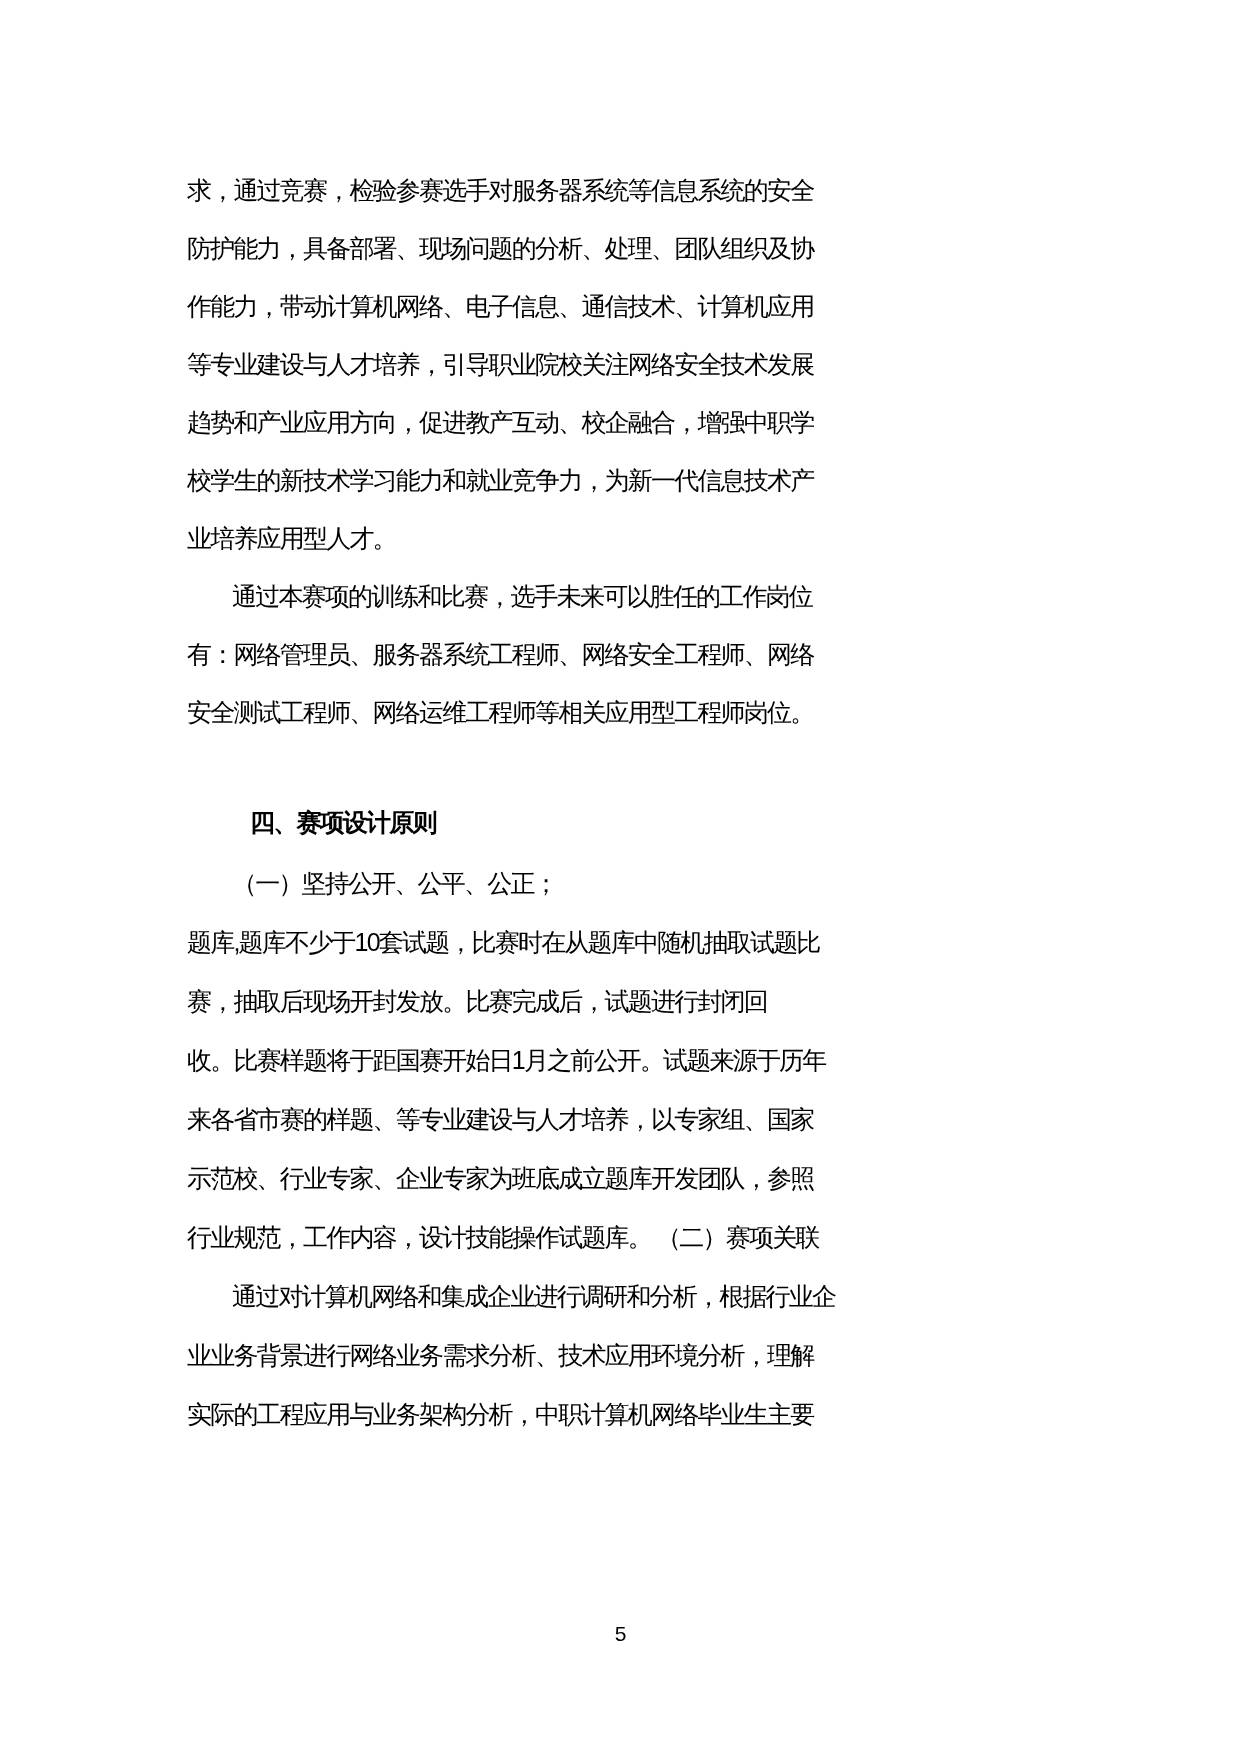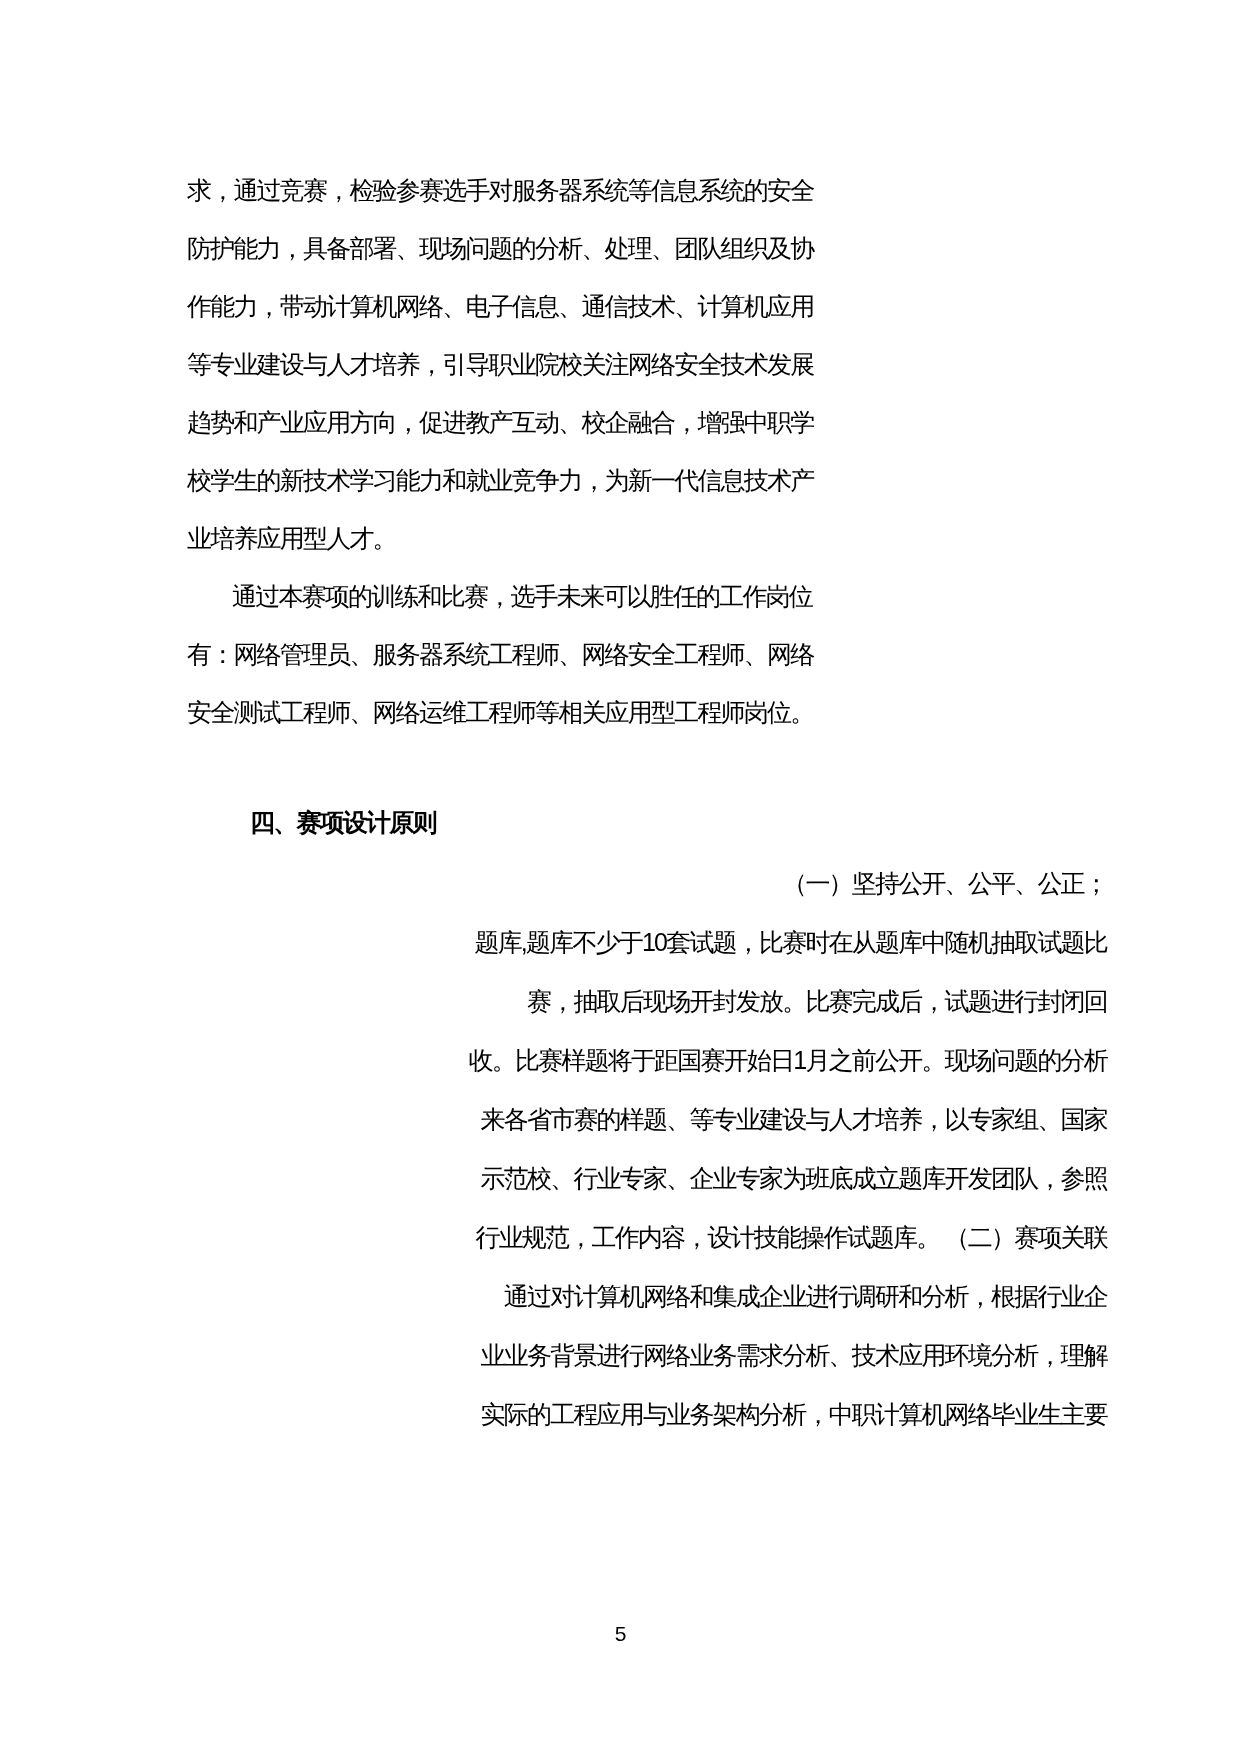--- a/index.html
+++ b/index.html
@@ -25,21 +25,20 @@
     letter-spacing: -1.8px;
   }
   .line {
     height: 58px;
     line-height: 58px;
     white-space: nowrap;
   }
   .line.lh59 {
     height: 59px;
     line-height: 59px;
-    text-align: right;
   }
   .line.indent1 { padding-left: 45px; }
   .line.indent2 { padding-left: 63px; font-family: Liberation Mono, monospace; }
   .line.heading {
     font-weight: bold;
     margin-top: 55px;
   }
   .page-number {
     position: absolute;
     top: 1622px;
@@ -63,21 +62,21 @@
       <div class="line">趋势和产业应用方向，促进教产互动、校企融合，增强中职学</div>
       <div class="line">校学生的新技术学习能力和就业竞争力，为新一代信息技术产</div>
       <div class="line">业培养应用型人才。</div>
       <div class="line indent1">通过本赛项的训练和比赛，选手未来可以胜任的工作岗位</div>
       <div class="line">有：网络管理员、服务器系统工程师、网络安全工程师、网络</div>
       <div class="line">安全测试工程师、网络运维工程师等相关应用型工程师岗位。</div>
       <div class="line heading indent2">四、赛项设计原则</div>
       <div class="line lh59 indent1">（一）坚持公开、公平、公正；</div>
       <div class="line lh59">题库,题库不少于10套试题，比赛时在从题库中随机抽取试题比</div>
       <div class="line lh59">赛，抽取后现场开封发放。比赛完成后，试题进行封闭回</div>
-      <div class="line lh59">收。比赛样题将于距国赛开始日1月之前公开。现场问题的分析</div>
+      <div class="line lh59">收。比赛样题将于距国赛开始日1月之前公开。试题来源于历年</div>
       <div class="line lh59">来各省市赛的样题、等专业建设与人才培养，以专家组、国家</div>
       <div class="line lh59">示范校、行业专家、企业专家为班底成立题库开发团队，参照</div>
       <div class="line lh59">行业规范，工作内容，设计技能操作试题库。 （二）赛项关联</div>
       <div class="line lh59 indent1">通过对计算机网络和集成企业进行调研和分析，根据行业企</div>
       <div class="line lh59">业业务背景进行网络业务需求分析、技术应用环境分析，理解</div>
       <div class="line lh59">实际的工程应用与业务架构分析，中职计算机网络毕业生主要</div>
     </div>
   <div class="page-number">5</div>
 </div>
 

